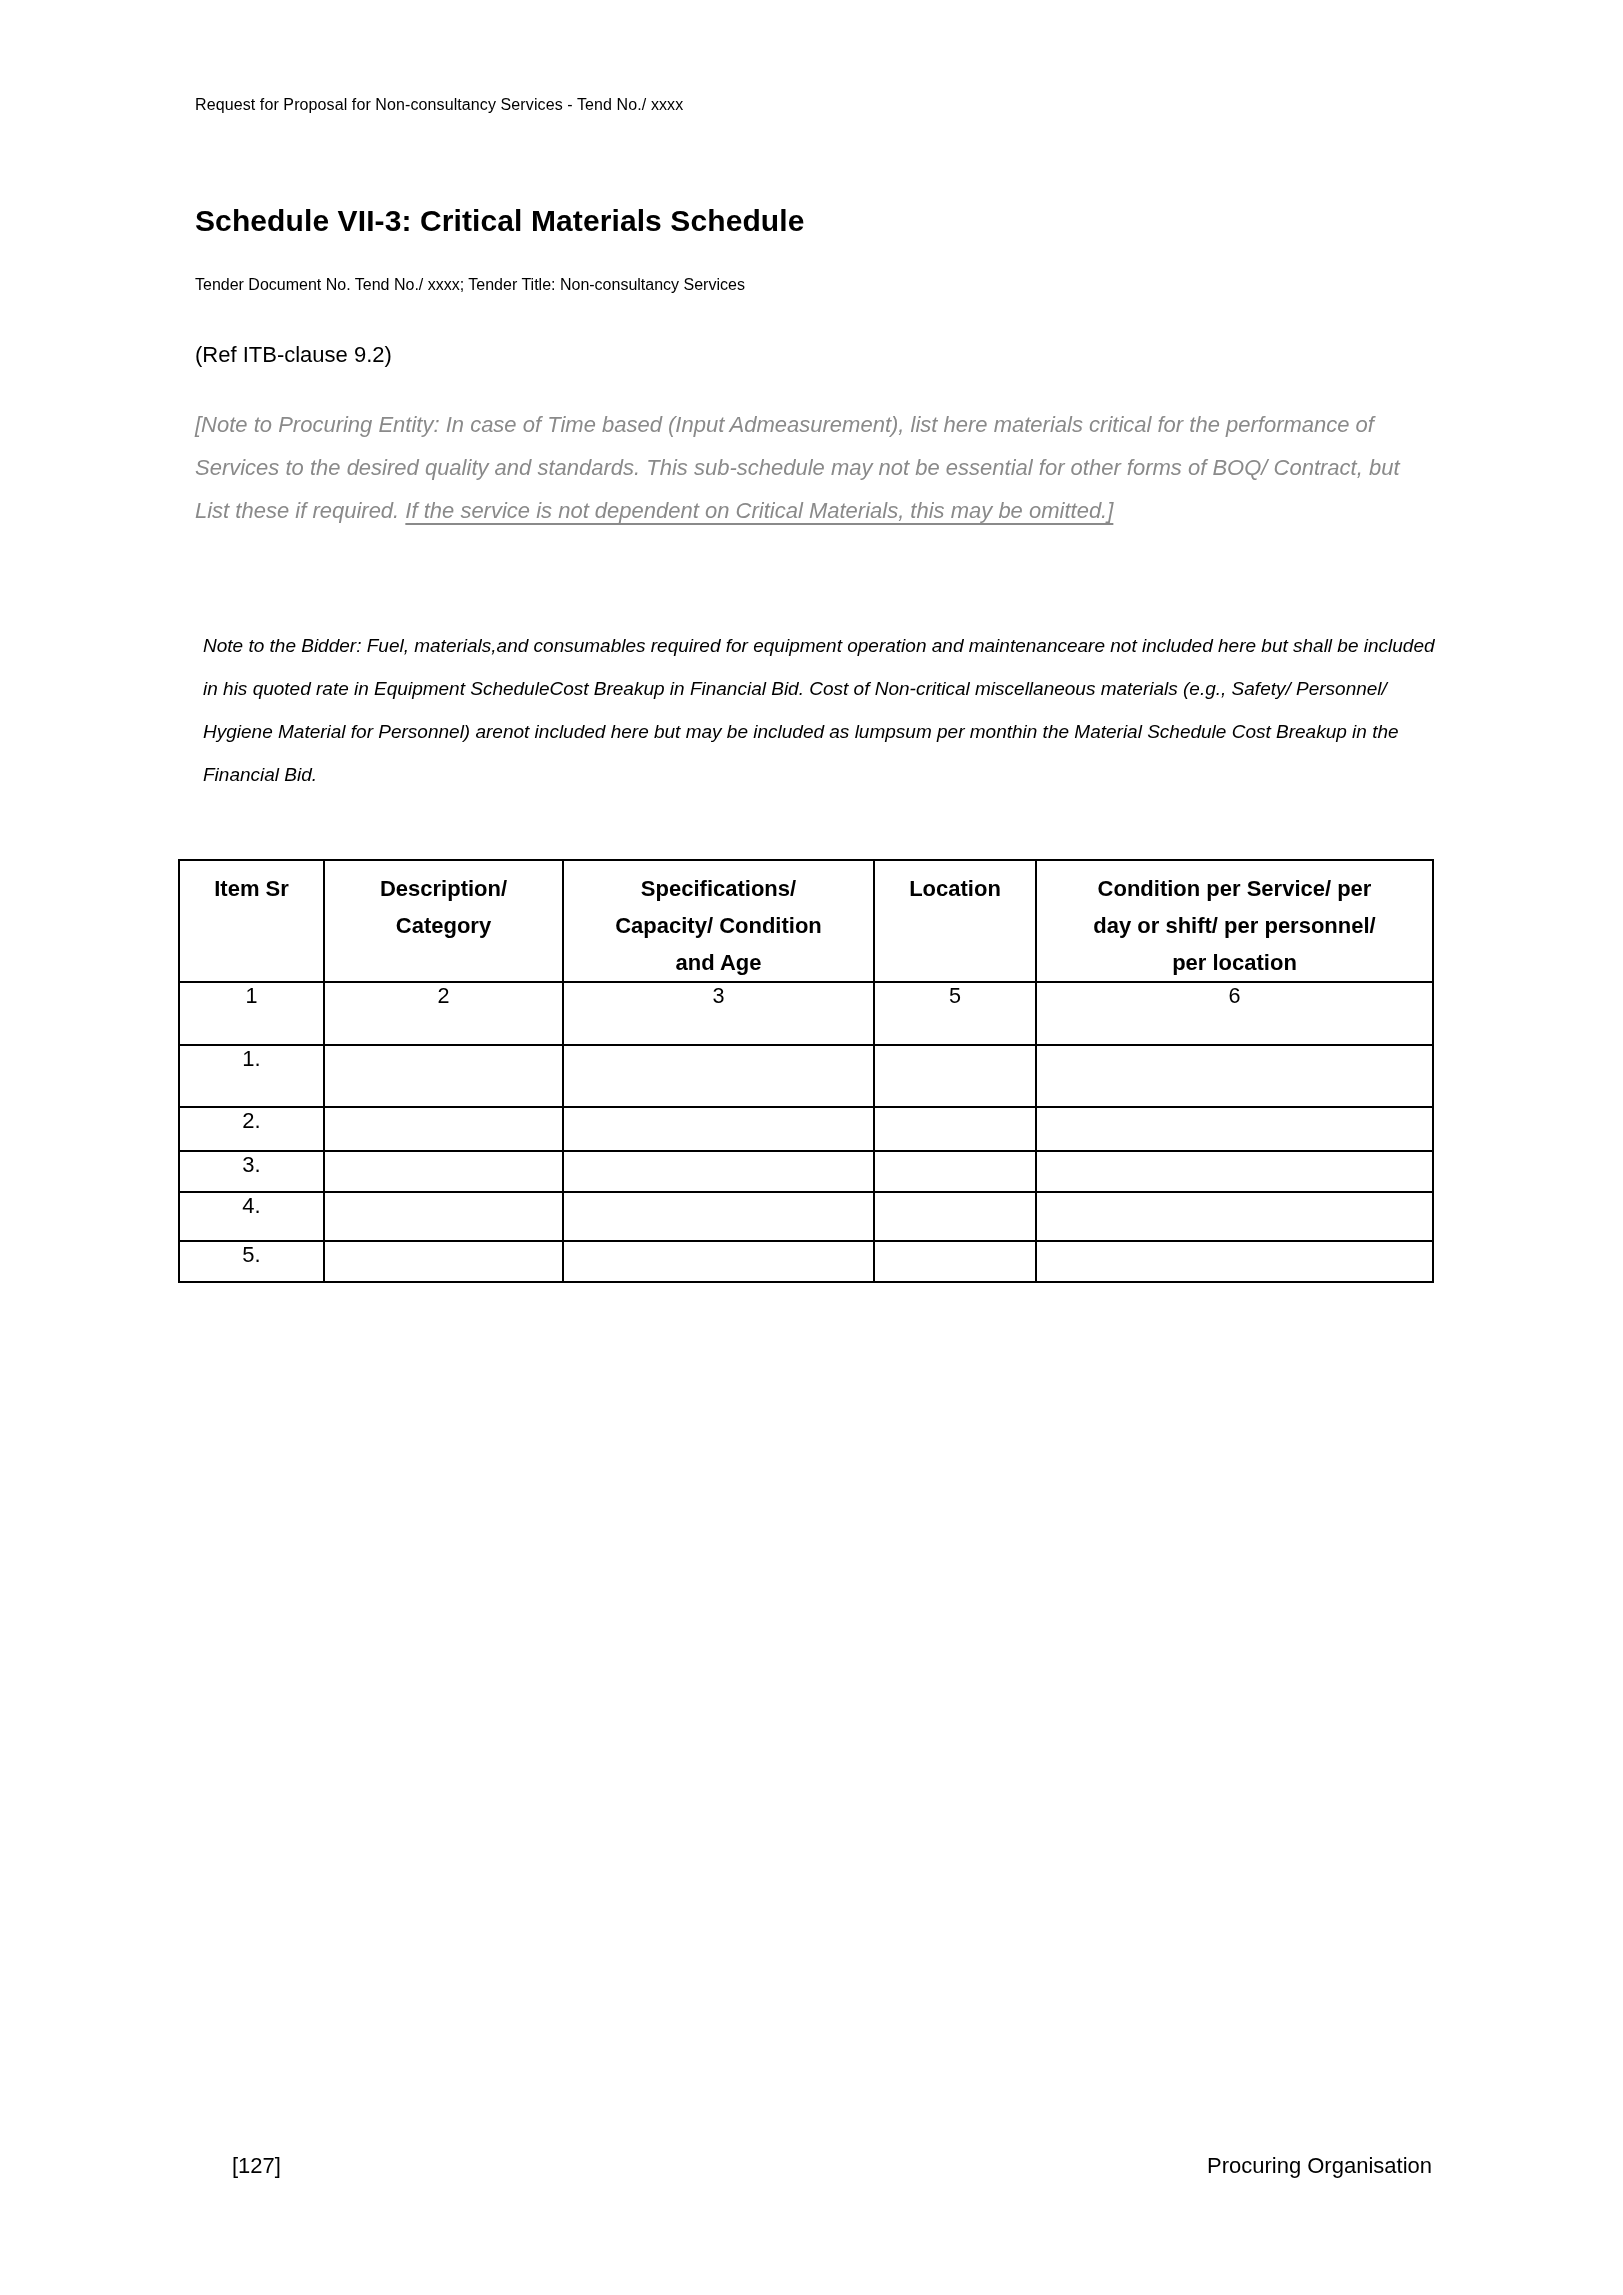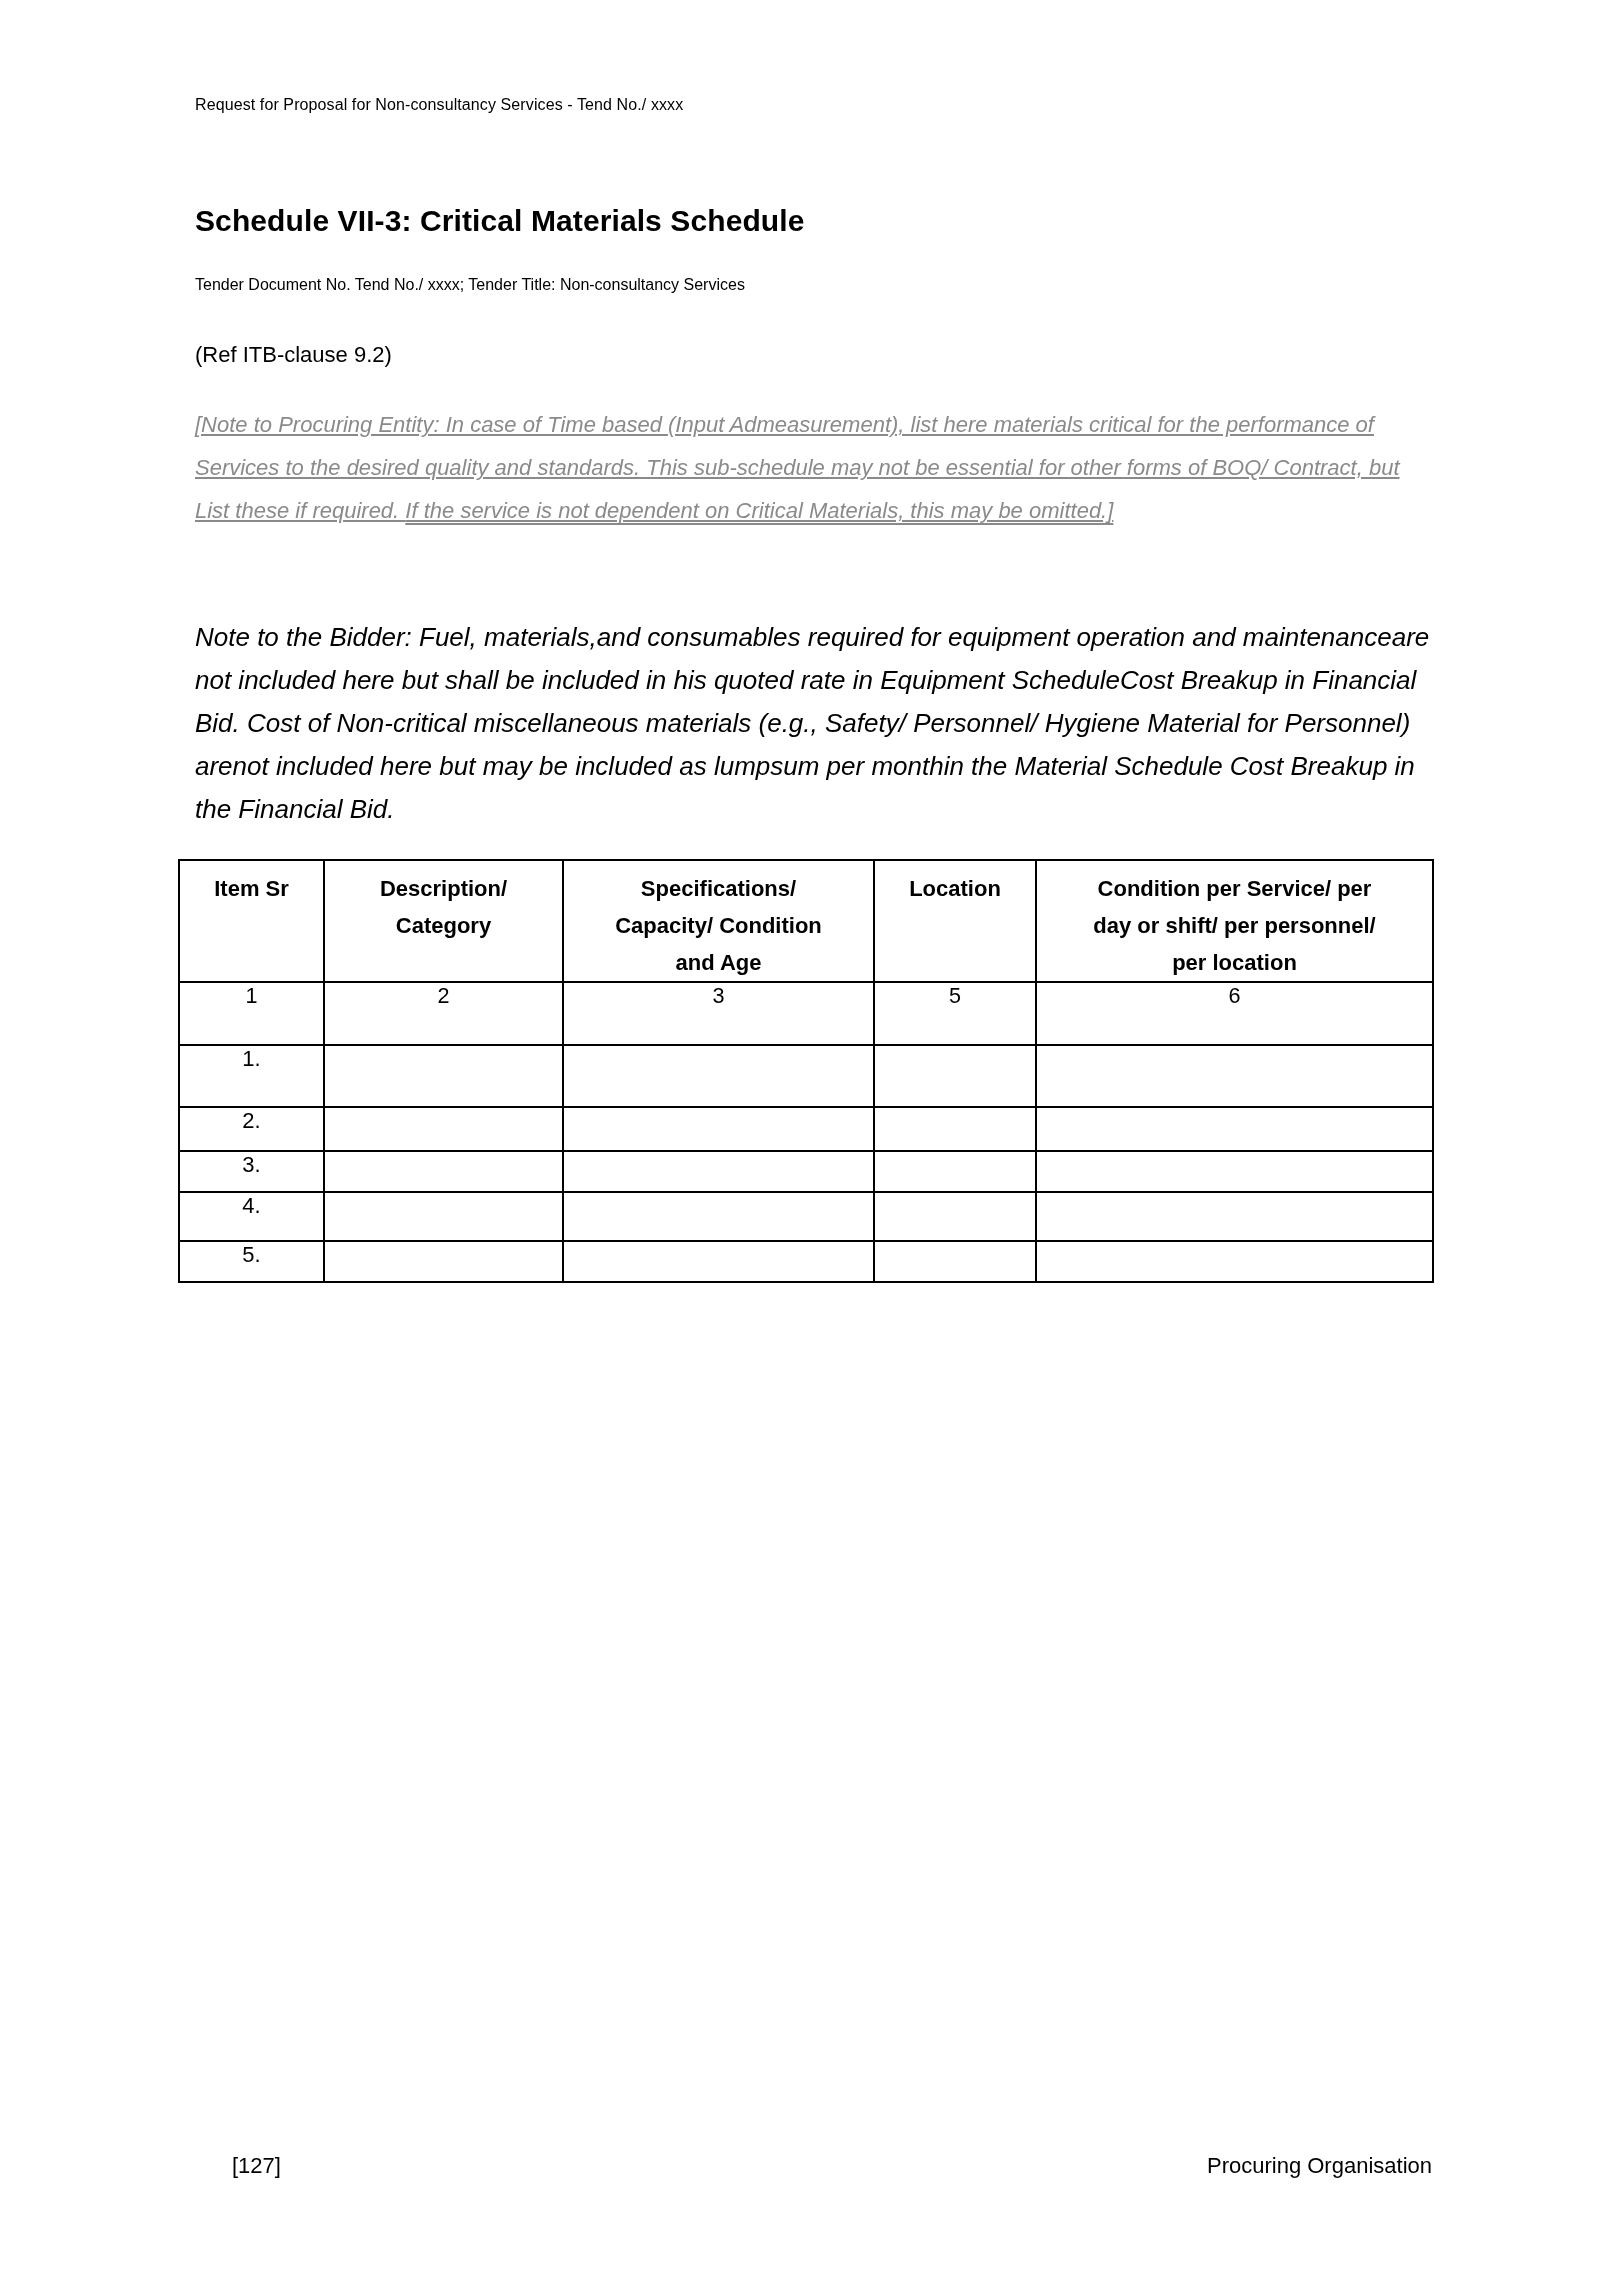--- a/index.html
+++ b/index.html
@@ -21,31 +21,30 @@
     font-size: 30px; font-weight: bold; letter-spacing: 0.1px;
   }
 
   .tender-line { top: 276px; left: 195px; font-size: 16px; }
   .ref-line    { top: 342px; left: 195px; font-size: 22px; }
 
   .note-pe {
     top: 403px; left: 195px; width: 1238px; margin: 0;
     font-size: 22px; line-height: 43px; font-style: italic;
     color: #8a8a8a;
-    text-decoration: underline;
   }
   .note-pe .ul {
     text-decoration: underline;
     text-decoration-thickness: 1.6px;
     text-underline-offset: 4.6px;
   }
 
   .note-bidder {
-    top: 616px; left: 195px; width: 1238px; margin: 0;
-    font-size: 26px; line-height: 43px; font-style: italic;
+    top: 616px; left: 195px; width: 1238px; margin: 8px;
+    font-size: 19px; line-height: 43px; font-style: italic;
     color: #000000;
   }
 
   table.cms {
     position: absolute; top: 859px; left: 178px;
     width: 1254px;
     border-collapse: collapse; table-layout: fixed;
     border: 2.6px solid #000;
     border-left-width: 2px; border-right-width: 2px;
   }

